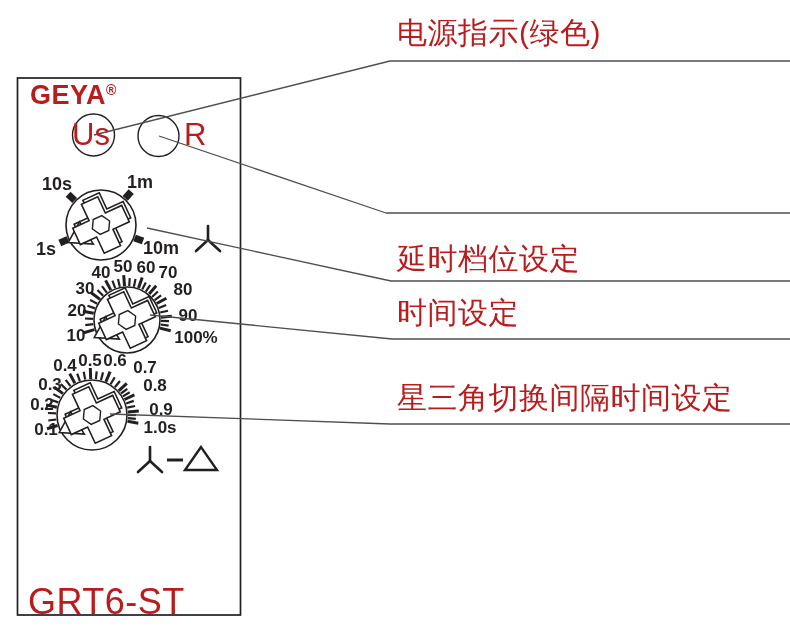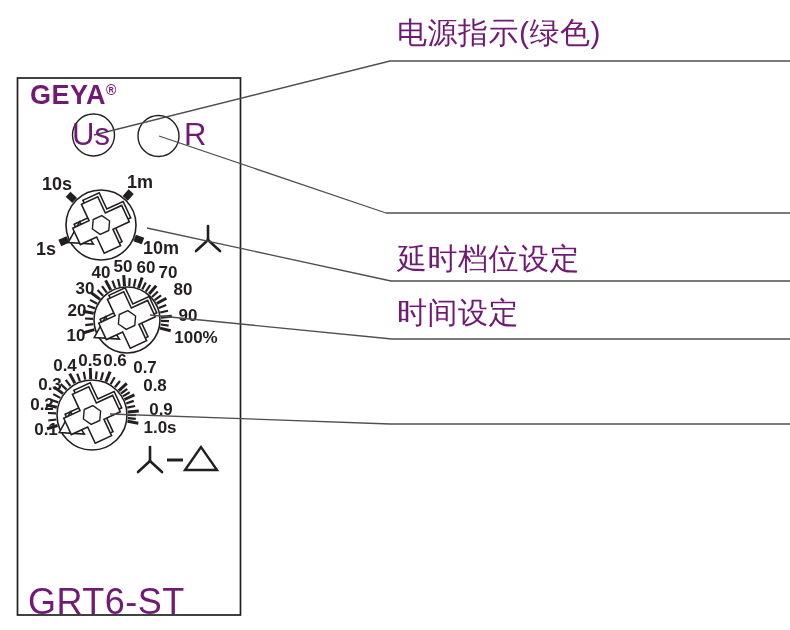--- a/index.html
+++ b/index.html
@@ -1,19 +1,19 @@
 <!DOCTYPE html>
 <html><head>
 <meta charset="utf-8">
 <style>
   html,body{margin:0;padding:0;}
   body{width:790px;height:630px;background:#fff;font-family:"Liberation Sans","DejaVu Sans",sans-serif;}
   .stage{position:relative;width:790px;height:630px;background:#fff;overflow:hidden;color:#231f20;}
   svg.layer{position:absolute;left:0;top:0;}
-  .txt{position:absolute;white-space:nowrap;color:#701a75;line-height:1.05;}
+  .txt{position:absolute;white-space:nowrap;color:#b91c1c;line-height:1.05;}
   .brand{left:30px;top:81px;font-size:27px;font-weight:900;letter-spacing:0.5px;}
   .brand .tm{font-size:14px;font-weight:700;vertical-align:9px;letter-spacing:0;}
   .led-label{font-size:31px;font-weight:500;}
   .us{left:24px;top:119px;margin-left:48px;}
   .r{left:184px;top:119px;}
   .model{left:28px;top:583px;font-size:36px;font-weight:400;letter-spacing:0.5px;}
   .ann{font-size:30px;letter-spacing:0.5px;font-weight:500;}
   .ann1{left:397px;top:17px;}
   .ann2{left:397px;top:174px;}
   .ann3{left:397px;top:243px;}
@@ -164,13 +164,14 @@
     <span>GEYA</span><span class="tm">®</span>
   </div>
 
   <div class="txt led-label us">Us</div>
   <div class="txt led-label r">R</div>
   <div class="txt model">GRT6-ST</div>
 
   <div class="txt ann ann1">电源指示(绿色)</div>
   <div class="txt ann ann4">时间设定</div>
   <div class="txt ann ann3">延时档位设定</div>
+  <div class="txt ann ann5">星三角切换间隔时间设定</div>
 </div>
 
 </body></html>

